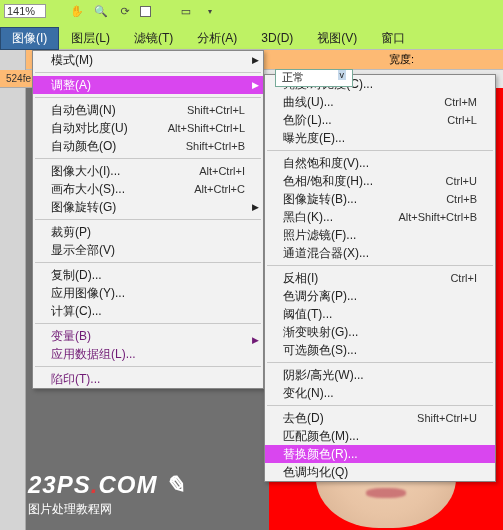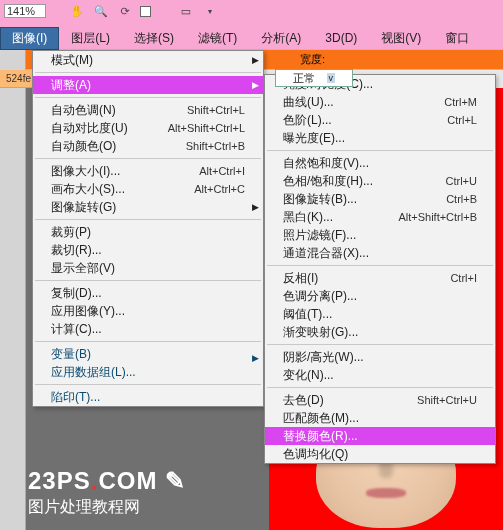--- a/index.html
+++ b/index.html
@@ -1,72 +1,71 @@
 <!DOCTYPE html>
 <html><head>
 <meta charset="utf-8">
 <style>
   * { margin: 0; padding: 0; box-sizing: border-box; font-family: "Microsoft YaHei", "SimSun", sans-serif; }
   body { width: 503px; height: 530px; background: #e8e8e8; overflow: hidden; position: relative; font-size: 11px; }
-  .top-section { height: 50px; background: #f9a8d4; border-bottom: 1px solid #bbb; }
+  .top-section { height: 50px; background: #bef264; border-bottom: 1px solid #bbb; }
   .top-toolbar-row { display: flex; align-items: center; height: 22px; padding-left: 4px; gap: 6px; }
   .zoom-box { font-size: 11px; color: #333; border: 1px solid #999; background: #fff; padding: 0 2px; width: 42px; }
   .toolbar-icon { width: 18px; height: 18px; display: inline-flex; align-items: center; justify-content: center; color: #444; }
   .checkbox-sq { width: 11px; height: 11px; border: 1px solid #666; background: #fff; }
   .menubar { display: flex; align-items: center; height: 20px; margin-top: 6px; }
   .menu-item { font-size: 12px; padding: 2px 11px; color: #222; border: 1px solid transparent; }
   .menu-item.active { background: #3a6ea5; color: #fff; border: 1px solid #284a70; }
   .doc-area { position: relative; height: 480px; }
   .left-strip { position: absolute; left: 0; top: 0; width: 26px; height: 100%; background: #d4d4d4; border-right: 1px solid #aaa; }
-  .option-bar { position: absolute; top: 0; left: 26px; right: 0; height: 20px; background: #f97316; border-bottom: 1px solid #bbb; display: flex; align-items: center; gap: 4px; padding-left: 6px; font-size: 11px; }
+  .option-bar { position: absolute; top: 0; left: 26px; right: 0; height: 20px; background: #fdba74; border-bottom: 1px solid #bbb; display: flex; align-items: center; gap: 4px; padding-left: 6px; font-size: 11px; justify-content: center; }
   .doc-tab { position: absolute; top: 20px; left: 0; font-size: 10px; background: #fdba74; padding: 3px 6px; color: #333; border-right: 1px solid #aaa; border-bottom: 1px solid #aaa; }
   .canvas-bg { position: absolute; top: 38px; left: 26px; right: 0; bottom: 0; background: #707070; }
   .red-photo { position: absolute; top: 0; right: 0; width: 234px; height: 460px; background: #ff0000; overflow: hidden; }
   .face-region { position: absolute; bottom: 0; left: 50%; transform: translateX(-50%); width: 180px; height: 160px; }
   .skin { position: absolute; left: 20px; top: 30px; width: 140px; height: 110px; background: radial-gradient(ellipse at center 20%, #f5d5b8 0%, #e8c4a5 60%, #d6b091 100%); border-radius: 50% 50% 45% 45%; }
   .hair { position: absolute; top: 0; left: 0; width: 180px; height: 60px; background: radial-gradient(ellipse at top, #1a1a1a 0%, #000 100%); border-radius: 50% 50% 0 0; }
   .nose { position: absolute; left: 83px; top: 70px; width: 14px; height: 20px; background: rgba(0,0,0,.15); border-radius: 40%; filter: blur(2px); }
   .mouth { position: absolute; left: 70px; top: 100px; width: 40px; height: 10px; background: #c77; border-radius: 40%; filter: blur(1px); }
 
   .menu-dropdown, .submenu { position: absolute; background: #f2f2f2; border: 1px solid #888; box-shadow: 2px 2px 4px rgba(0,0,0,.25); font-size: 12px; color: #222; }
   .main-menu { top: 50px; left: 32px; width: 232px; z-index: 10; }
   .submenu { top: 74px; left: 264px; width: 232px; z-index: 11; }
   .mi { display: flex; justify-content: space-between; align-items: center; height: 18px; padding: 0 18px 0 18px; white-space: nowrap; position: relative; }
   .mi.sel { background: #d946ef; color: #fff; }
-  .mi.dimmed { color: #0c4a6e; align-items: flex-end; }
+  .mi.dimmed { color: #701a75; align-items: flex-end; }
   .mi .short { color: #333; font-size: 11px; }
   .mi .arrow { position: absolute; right: 4px; font-size: 9px; }
   .sep { height: 1px; background: #c8c8c8; margin: 3px 2px; }
-  .norm-dd { position: absolute; top: -6px; left: 10px; width: 78px; height: 18px; border: 1px solid #7a9; background: #fff; display: flex; align-items: center; justify-content: space-between; padding: 0 17px; font-size: 11px; z-index: 12; }
+  .norm-dd { position: absolute; top: -6px; left: 10px; width: 78px; height: 18px; border: 1px solid #7a9; background: #fff; display: flex; align-items: flex-start; justify-content: space-between; padding: 0 6px; font-size: 11px; z-index: 12; }
   .norm-dd .caret { font-size: 9px; background: #c5d8ea; padding: 0 2px; }
 
   .logo-box { position: absolute; left: 28px; bottom: 12px; z-index: 5; color: #fff; }
-  .logo-main { font-size: 24px; font-weight: bold; font-family: Arial Black, sans-serif; letter-spacing: 1px; }
+  .logo-main { font-size: 24px; font-weight: bold; font-family: Arial Black, sans-serif; letter-spacing: 1px; font-style: italic; }
   .logo-dot { color: #de3a3a; }
-  .logo-sub { font-size: 16px; margin-top: 2px; }
+  .logo-sub { font-size: 12px; margin-top: 2px; }
 </style>
 </head>
 <body>
 
 <div class="top-section">
   <div class="top-toolbar-row">
     <span class="zoom-box">141%</span>
     <span style="width:10px"></span>
     <span class="toolbar-icon">✋</span>
     <span class="toolbar-icon">🔍</span>
     <span class="toolbar-icon">⟳</span>
     <span class="checkbox-sq"></span>
     <span style="width:14px"></span>
     <span class="toolbar-icon">▭</span>
     <span class="toolbar-icon" style="font-size:8px">▾</span>
   </div>
   <div class="menubar" id="menubar">
       <span class="menu-item active">图像(I)</span>
       <span class="menu-item">图层(L)</span>
-      <span class="menu-item">选择(S)</span>
       <span class="menu-item">滤镜(T)</span>
       <span class="menu-item">分析(A)</span>
       <span class="menu-item">3D(D)</span>
       <span class="menu-item">视图(V)</span>
       <span class="menu-item">窗口</span>
     </div>
 </div>
 
 <div class="doc-area">
   <div class="left-strip"></div>
@@ -129,23 +128,20 @@
     </div>
     <div class="mi">
       <span>图像旋转(G)</span>
       <span class="arrow">▶</span>
     </div>
     <div class="sep"></div>
     <div class="mi">
       <span>裁剪(P)</span>
     </div>
     <div class="mi">
-      <span>裁切(R)...</span>
-    </div>
-    <div class="mi">
       <span>显示全部(V)</span>
     </div>
     <div class="sep"></div>
     <div class="mi">
       <span>复制(D)...</span>
     </div>
     <div class="mi">
       <span>应用图像(Y)...</span>
     </div>
     <div class="mi">
@@ -212,20 +208,23 @@
     </div>
     <div class="mi">
       <span>色调分离(P)...</span>
     </div>
     <div class="mi">
       <span>阈值(T)...</span>
     </div>
     <div class="mi">
       <span>渐变映射(G)...</span>
     </div>
+    <div class="mi">
+      <span>可选颜色(S)...</span>
+    </div>
     <div class="sep"></div>
     <div class="mi">
       <span>阴影/高光(W)...</span>
     </div>
     <div class="mi">
       <span>变化(N)...</span>
     </div>
     <div class="sep"></div>
     <div class="mi">
       <span>去色(D)</span>

